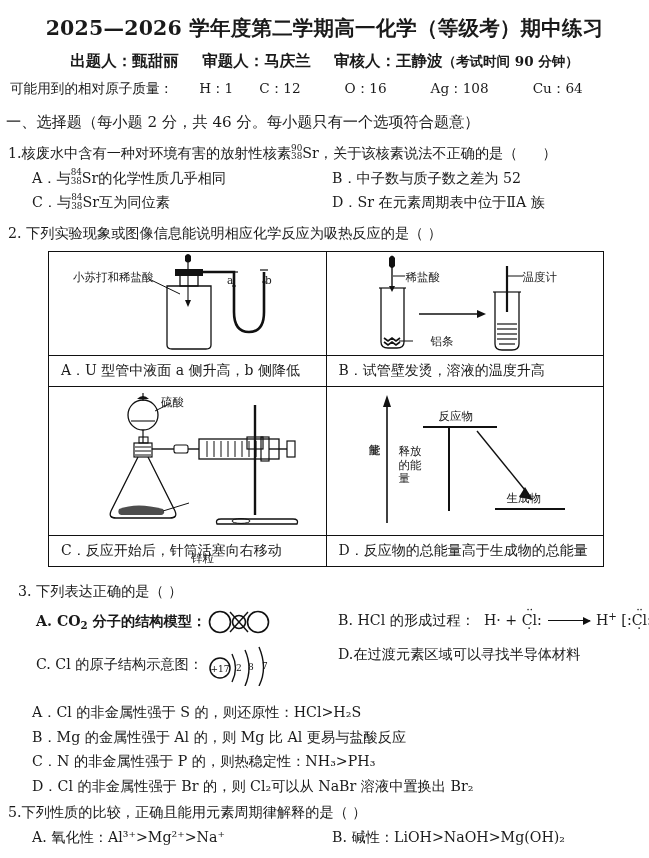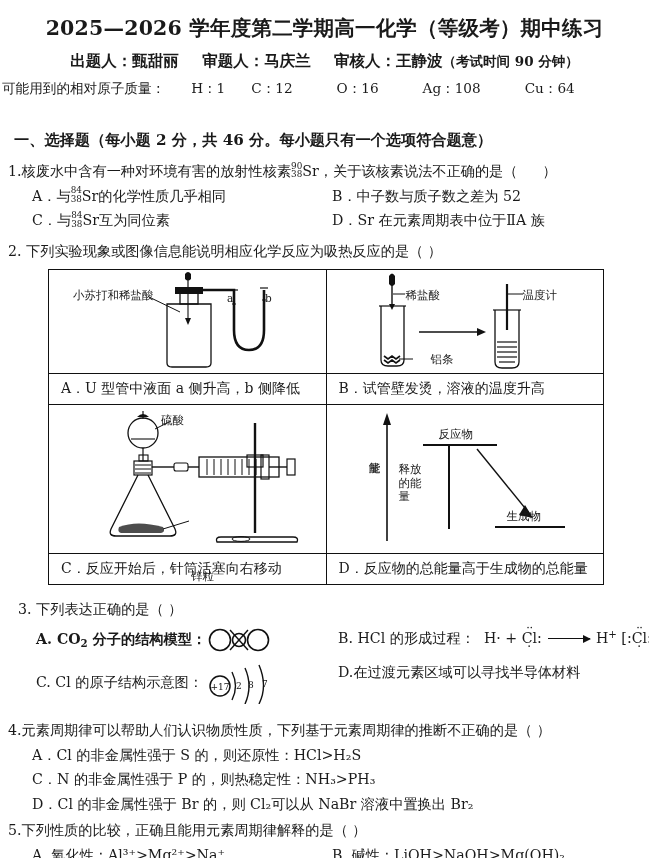--- a/index.html
+++ b/index.html
@@ -38,30 +38,30 @@
     font-weight: bold;
     font-size: 15.5px;
     margin-top: 9px;
     white-space: nowrap;
   }
   .byline .gap { display: inline-block; width: 18px; }
   .byline .small { font-size: 13.5px; }
   .masses {
     font-size: 13.6px;
     margin-top: 8px;
-    padding-left: 2px;
+    padding-left: 10px;
     white-space: nowrap;
   }
   .masses .sp { display: inline-block; width: 26px; }
   .masses .sp-wide { display: inline-block; width: 44px; }
   .section-head {
-    font-weight: bold;
+    font-weight: normal;
     font-size: 15.2px;
-    margin-top: 32px;
-    padding-left: 14px;
+    margin-top: 14px;
+    padding-left: 6px;
   }
 
   
   .q {
     font-size: 14.2px;
     line-height: 1.45;
     margin-top: 10px;
     padding-left: 8px;
   }
   .q-stem { white-space: nowrap; }
@@ -417,22 +417,22 @@
             <text x="41" y="26" font-size="9" fill="#111" font-family="DejaVu Serif, serif">8</text>
             <text x="55" y="25" font-size="9" fill="#111" font-family="DejaVu Serif, serif">7</text>
           </svg>
         </span>
       </div>
       <div class="col" style="width:auto;">D.在过渡元素区域可以寻找半导体材料</div>
     </div>
   </div>
 
   <div class="q" style="margin-top:16px;">
-    <div class="q-stem">4.元素周期律可以帮助人们认识物质性质，下列基于元素周期律的推断不正确的是（      ）</div>
     <div class="opt-line">A．Cl 的非金属性强于 S 的，则还原性：HCl&gt;H₂S</div>
+    <div class="opt-line">B．Mg 的金属性强于 Al 的，则 Mg 比 Al 更易与盐酸反应</div>
     <div class="opt-line">C．N 的非金属性强于 P 的，则热稳定性：NH₃&gt;PH₃</div>
     <div class="opt-line">D．Cl 的非金属性强于 Br 的，则 Cl₂可以从 NaBr 溶液中置换出 Br₂</div>
   </div>
 
   <div class="q" style="margin-top:6px;">
     <div class="q-stem">5.下列性质的比较，正确且能用元素周期律解释的是（      ）</div>
     <div class="opt-row">
       <div class="col">A. 氧化性：Al³⁺&gt;Mg²⁺&gt;Na⁺</div>
       <div class="col">B. 碱性：LiOH&gt;NaOH&gt;Mg(OH)₂</div>
     </div>

